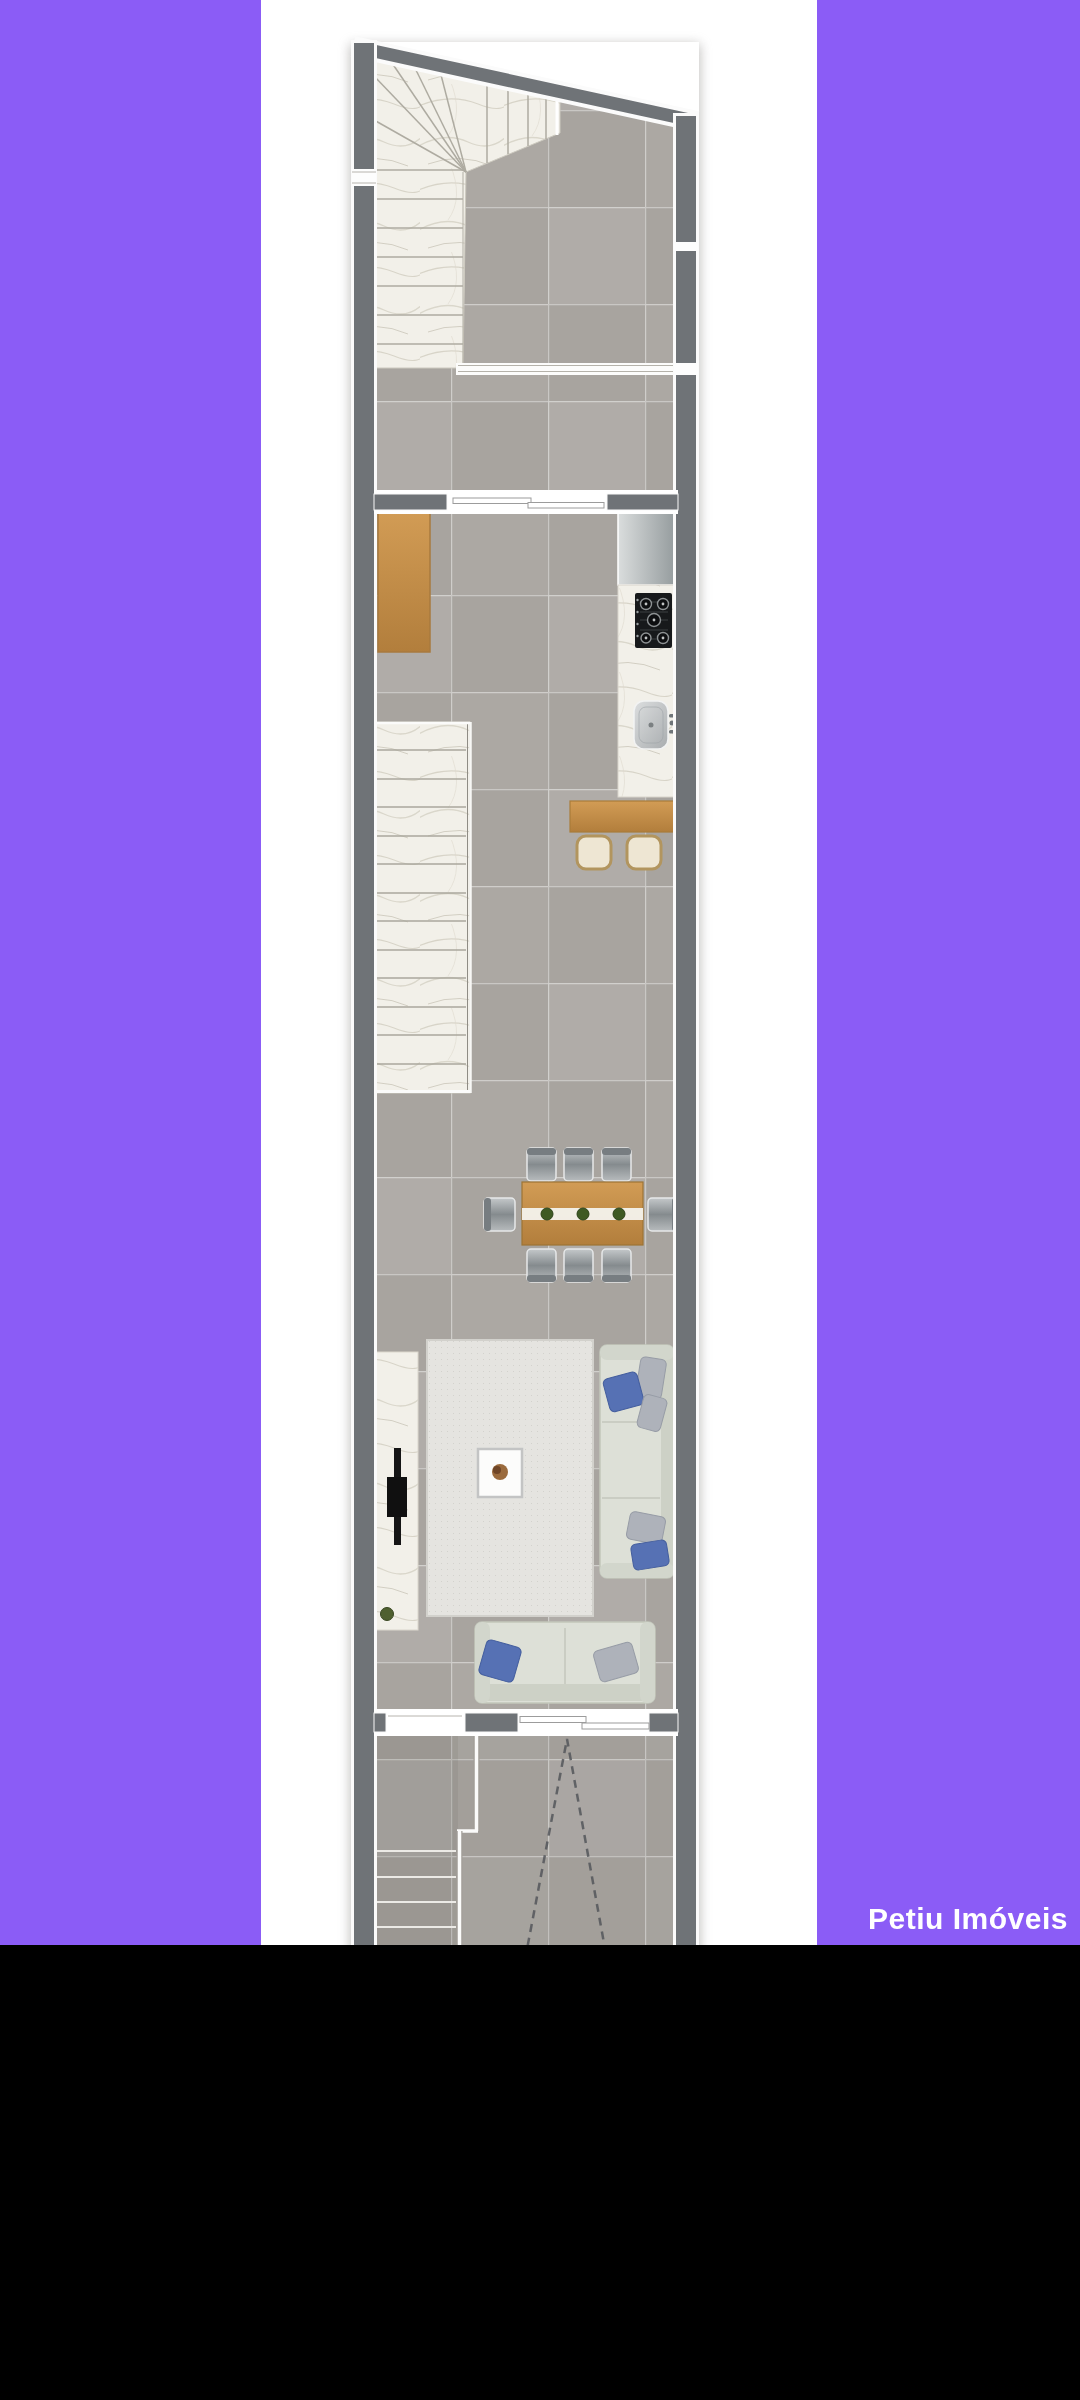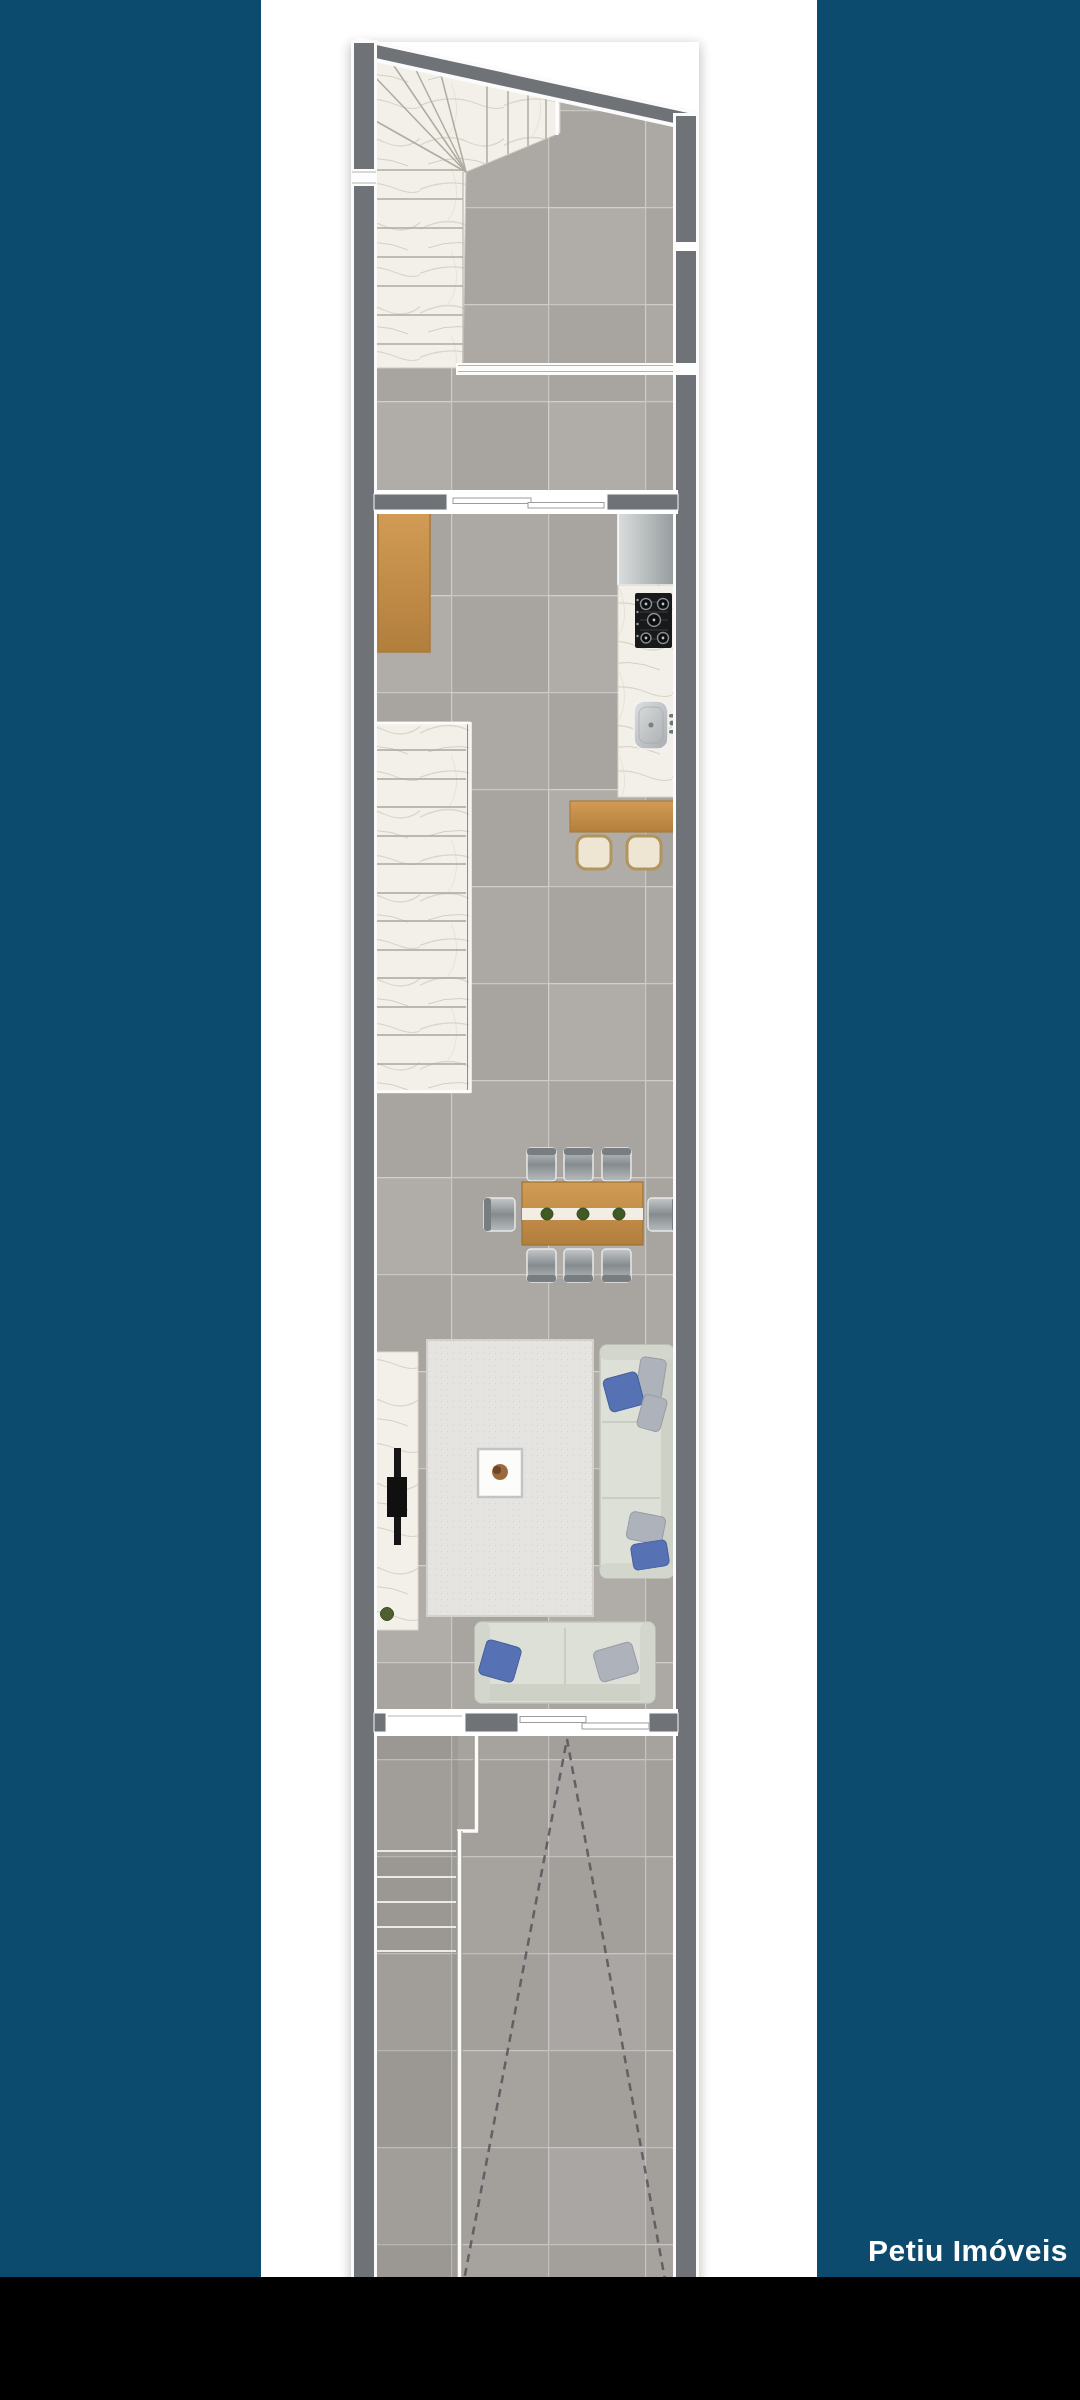--- a/index.html
+++ b/index.html
@@ -1,16 +1,16 @@
 <!DOCTYPE html>
 <html><head>
 <meta charset="utf-8">
 <style>
   html,body{margin:0;padding:0;background:#000;}
-  .canvas{position:relative;width:1080px;height:2277px;background:#0c4a6e;overflow:hidden;
+  .canvas{position:relative;width:1080px;height:1945px;background:#8b5cf6;overflow:hidden;
           font-family:"Liberation Sans", sans-serif;}
   .paper{position:absolute;left:261px;top:0;width:556px;height:2400px;background:#ffffff;}
   .plan-svg{position:absolute;left:0;top:0;}
   .watermark{position:absolute;right:12px;bottom:9px;color:#ffffff;font-weight:700;
              font-size:30px;letter-spacing:.5px;font-family:"Liberation Sans",sans-serif;}
 </style>
 </head>
 <body>
 
 <div class="canvas">

